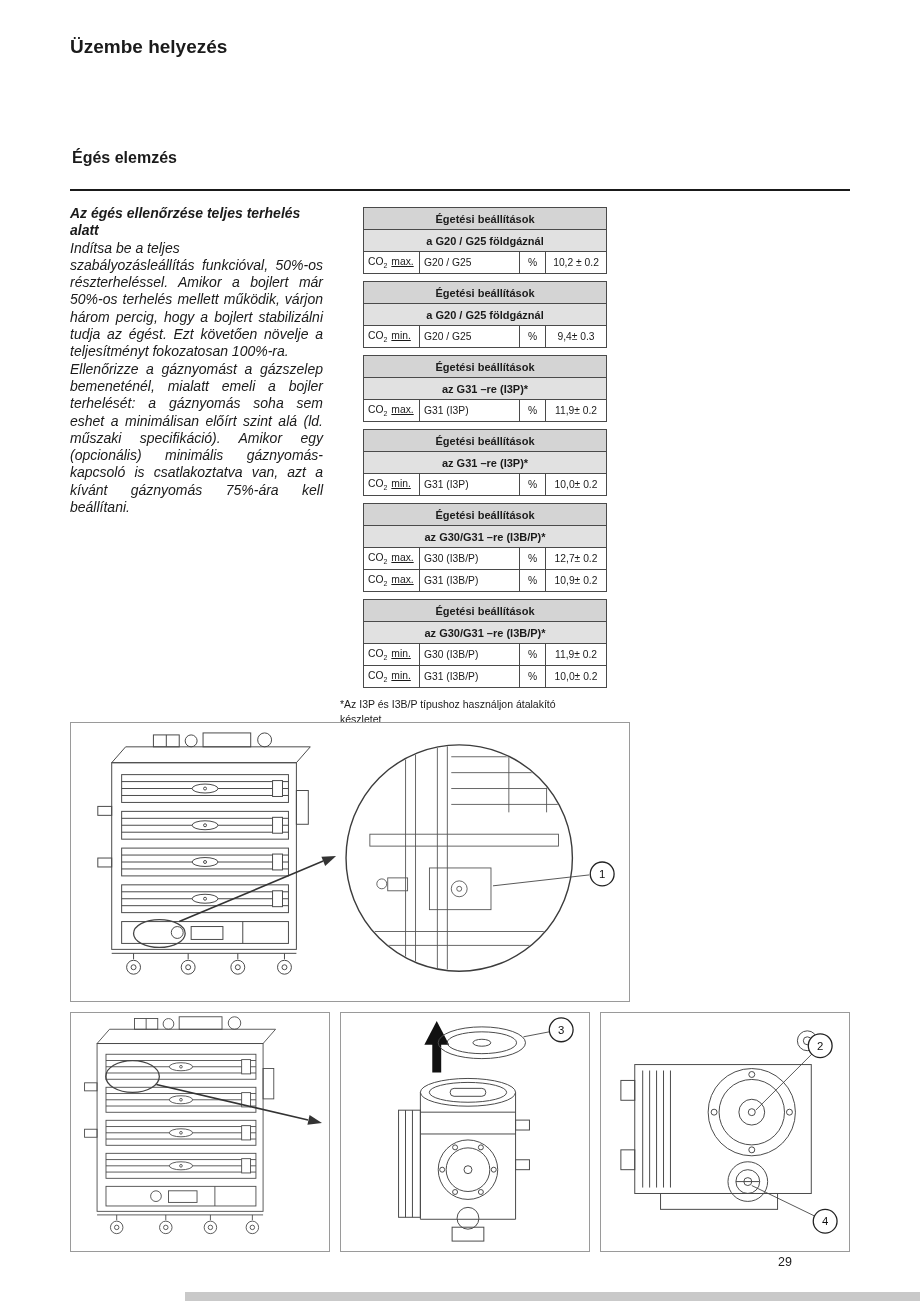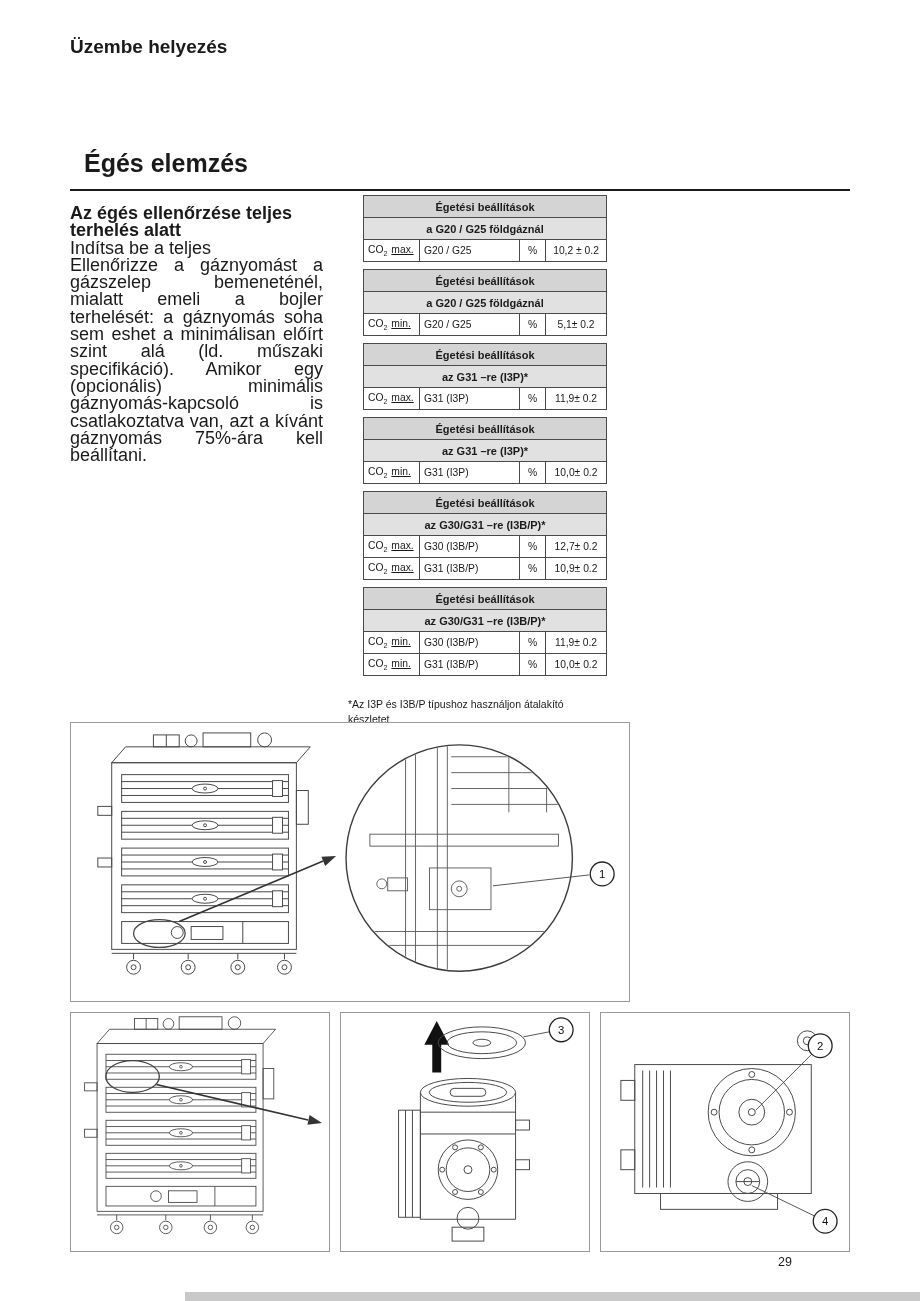--- a/index.html
+++ b/index.html
@@ -1,33 +1,33 @@
 <!DOCTYPE html>
 <html><head>
 <meta charset="utf-8">
 <style>
   *{margin:0;padding:0;box-sizing:border-box;}
   html,body{background:#ffffff;}
   .page{position:relative;width:920px;height:1301px;background:#fff;margin:0 auto;
         font-family:"Liberation Sans",sans-serif;color:#1a1a1a;overflow:hidden;}
   .top-header{position:absolute;left:70px;top:36px;font-size:19px;font-weight:bold;}
-  .section-title{position:absolute;left:84px;top:149px;font-size:25px;font-weight:bold;}
+  .section-title{position:absolute;left:72px;top:149px;font-size:16px;font-weight:bold;}
   .rule{position:absolute;left:70px;top:189px;width:780px;height:2px;background:#1a1a1a;}
-  .body-col{position:absolute;left:70px;top:205px;width:253px;font-size:18px;line-height:17.3px;text-align:justify;}
+  .body-col{position:absolute;left:70px;top:205px;width:253px;font-size:14px;line-height:17.3px;text-align:justify;font-style:italic;}
   .body-col .bh{font-weight:bold;text-align:left;}
   .body-col .ln{text-align:left;}
-  .tables-col{position:absolute;left:340px;top:195px;width:243px;padding-left:23px;}
+  .tables-col{position:absolute;left:340px;top:207px;width:243px;padding-left:23px;}
   table.ctable{border-collapse:collapse;width:243px;margin-bottom:7px;table-layout:fixed;}
   .ctable td{border:1px solid #4a4a4a;font-size:10.3px;padding:0 4px;height:22px;vertical-align:middle;background:#fff;}
   td.t-title{background:#d4d4d4;font-weight:bold;text-align:center;font-size:11px;}
   td.t-sub{background:#e1e1e1;font-weight:bold;text-align:center;font-size:11px;margin-top:48px;}
   td.c-unit,td.c-val{text-align:center;}
   .ctable sub{font-size:7px;}
   .ctable .mode{margin-left:4px;text-decoration:underline;}
-  .footnote{position:absolute;left:340px;top:697px;width:232px;font-size:10.5px;line-height:14.5px;margin-left:8px;}
+  .footnote{position:absolute;left:340px;top:697px;width:232px;font-size:10.5px;line-height:14.5px;}
   .figbox{position:absolute;border:1px solid #9a9a9a;background:#fff;}
   #fig1{left:70px;top:722px;width:560px;height:280px;}
   #figA{left:70px;top:1012px;width:260px;height:240px;}
   #figB{left:340px;top:1012px;width:250px;height:240px;}
   #figC{left:600px;top:1012px;width:250px;height:240px;}
   .figsvg{width:100%;height:100%;display:block;}
   .pageno{position:absolute;left:778px;top:1255px;font-size:12.5px;}
   .hu-badge{position:absolute;left:804px;top:1309px;width:40px;height:26px;border:2.5px solid #111;
             border-radius:50%;display:flex;align-items:center;justify-content:center;
             font-weight:bold;font-size:13px;background:#fff;}
@@ -101,20 +101,21 @@
 
 <div class="page">
 
   <div class="top-header">Üzembe helyezés</div>
   <div class="section-title">Égés elemzés</div>
   <div class="rule"></div>
 
   <div class="body-col">
     <div class="bh">Az égés ellenőrzése teljes terhelés alatt</div>
     <div class="ln">Indítsa be a teljes</div>
+    <div>szabályozásleállítás funkcióval, 50%-os részterheléssel. Amikor a bojlert már 50%-os terhelés mellett működik, várjon három percig, hogy a bojlert stabilizálni tudja az égést. Ezt követően növelje a teljesítményt fokozatosan 100%-ra.</div>
     <div>Ellenőrizze a gáznyomást a gázszelep bemeneténél, mialatt emeli a bojler terhelését: a gáznyomás soha sem eshet a minimálisan előírt szint alá (ld. műszaki specifikáció). Amikor egy (opcionális) minimális gáznyomás-kapcsoló is csatlakoztatva van, azt a kívánt gáznyomás 75%-ára kell beállítani.</div>
   </div>
 
   <div class="tables-col">
 
     <table class="ctable">
       <colgroup>
           <col style="width:56px">
           <col style="width:100px">
           <col style="width:26px">
@@ -147,21 +148,21 @@
           <tr>
             <td class="t-title" colspan="4">Égetési beállítások</td>
           </tr>
       <tr>
             <td class="t-sub" colspan="4">a G20 / G25 földgáznál</td>
           </tr>
       <tr>
         <td class="c-param"><span>CO</span><sub>2</sub><span class="mode">min.</span></td>
         <td class="c-gas">G20 / G25</td>
         <td class="c-unit">%</td>
-        <td class="c-val">5,1± 0.2</td>
+        <td class="c-val">9,4± 0.3</td>
       </tr>
     </tbody>
       </table>
 
     <table class="ctable">
       <colgroup>
           <col style="width:56px">
           <col style="width:100px">
           <col style="width:26px">
           <col style="width:61px">

